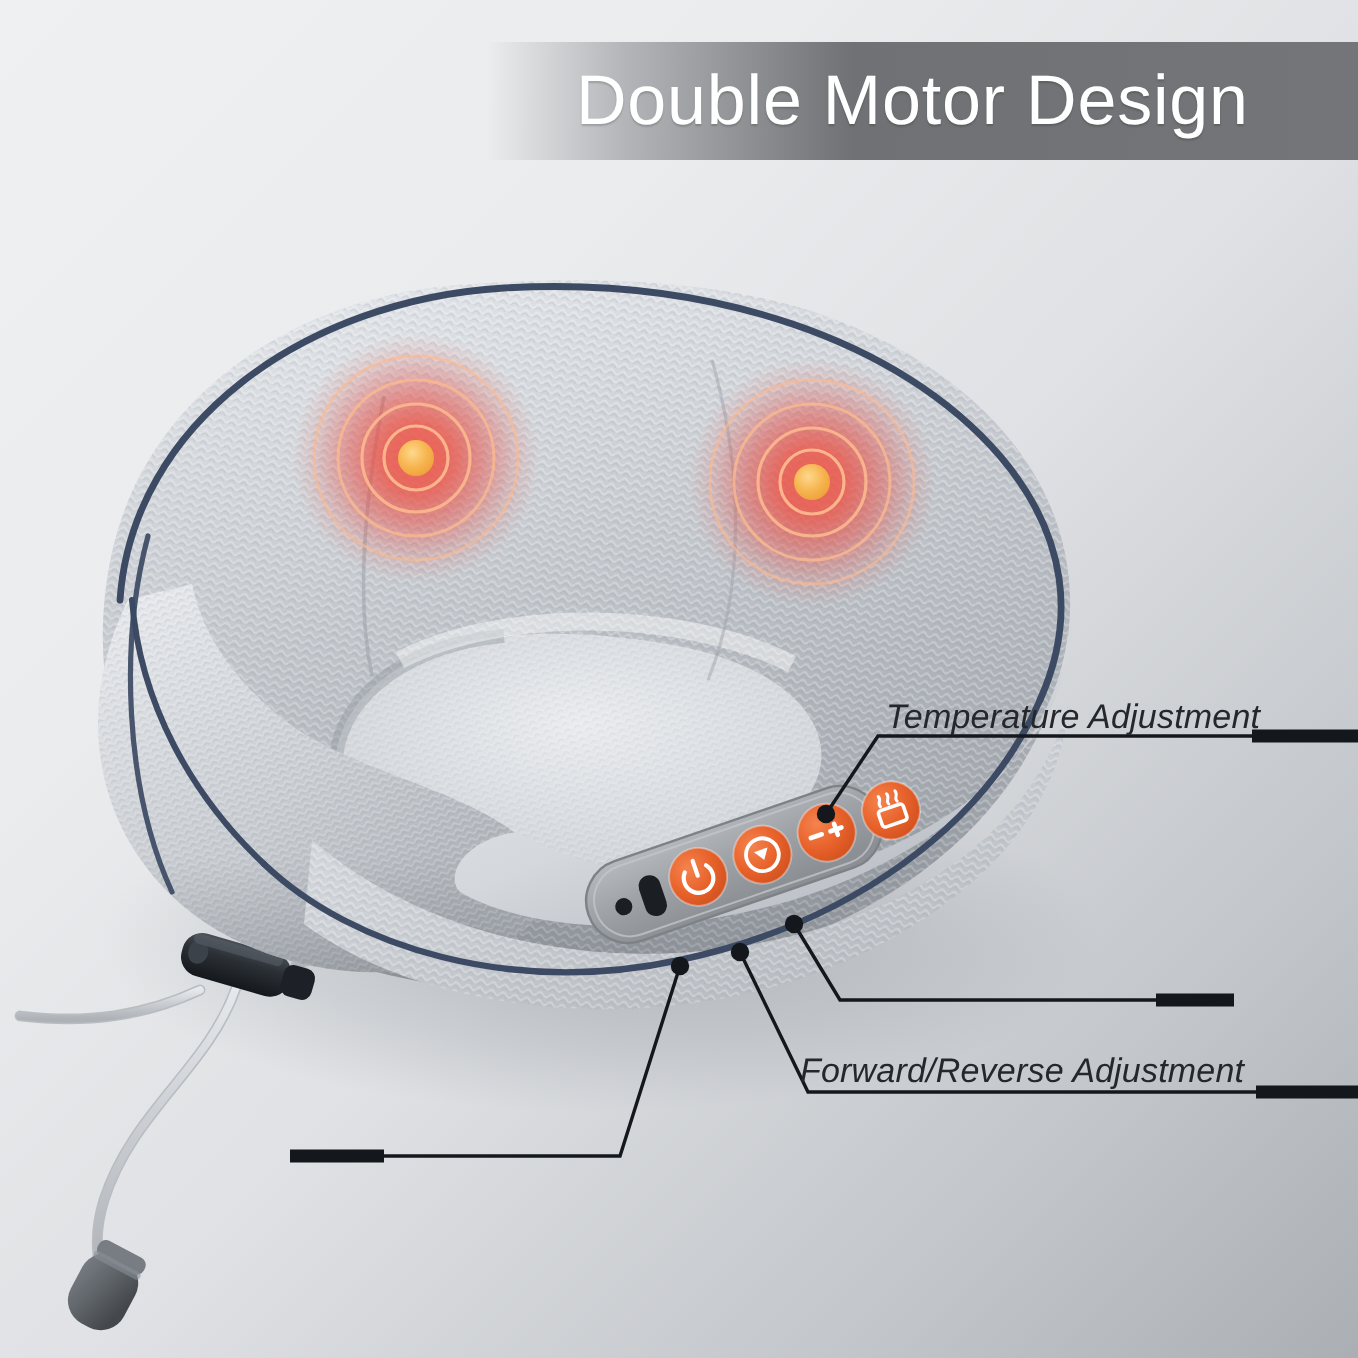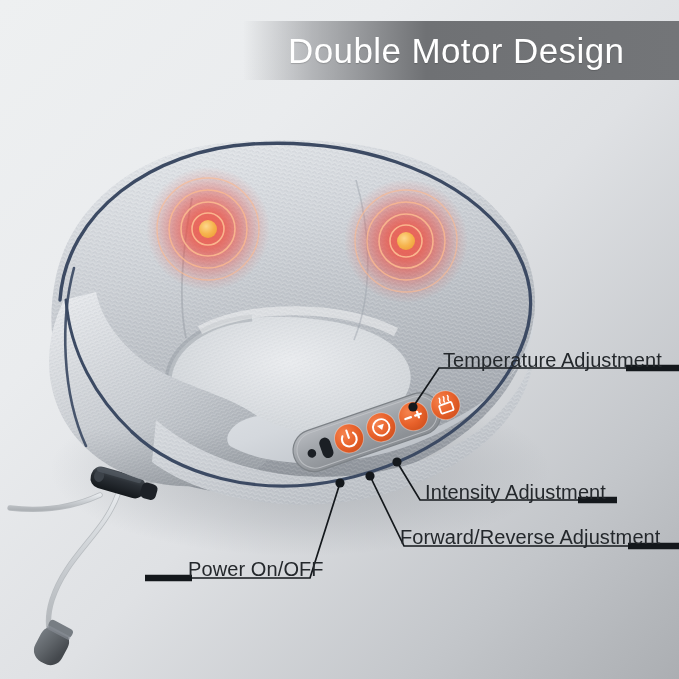--- a/index.html
+++ b/index.html
@@ -42,23 +42,24 @@
     letter-spacing: 0.4px;
     white-space: nowrap;
     text-shadow: 0 1px 1px rgba(0,0,0,0.18);
   }
 
   
   .callout {
     position: absolute;
     white-space: nowrap;
     color: #24282c;
-    font-size: 20px;
+    font-size: 17px;
     font-weight: 400;
     letter-spacing: 0.1px;
+    font-style: italic;
   }
   .c-temp      { left: 443px; top: 349px; }
   .c-intensity { left: 425px; top: 481px; }
   .c-forward   { left: 400px; top: 526px; }
   .c-power     { left: 188px; top: 558px; }
 </style>
 </head>
 <body>
 
 <div id="stage">
@@ -359,17 +360,15 @@
         <line x1="145" y1="578" x2="192" y2="578" stroke-width="6.4"></line>
       </g>
     </g>
   </svg>
 
   <div class="banner">
     <span class="banner-title">Double Motor Design</span>
   </div>
 
   <div class="callout c-temp">Temperature Adjustment</div>
-  <div class="callout c-intensity">Intensity Adjustment</div>
   <div class="callout c-forward">Forward/Reverse Adjustment</div>
-  <div class="callout c-power">Power On/OFF</div>
 
 </div>
 
 </body></html>

